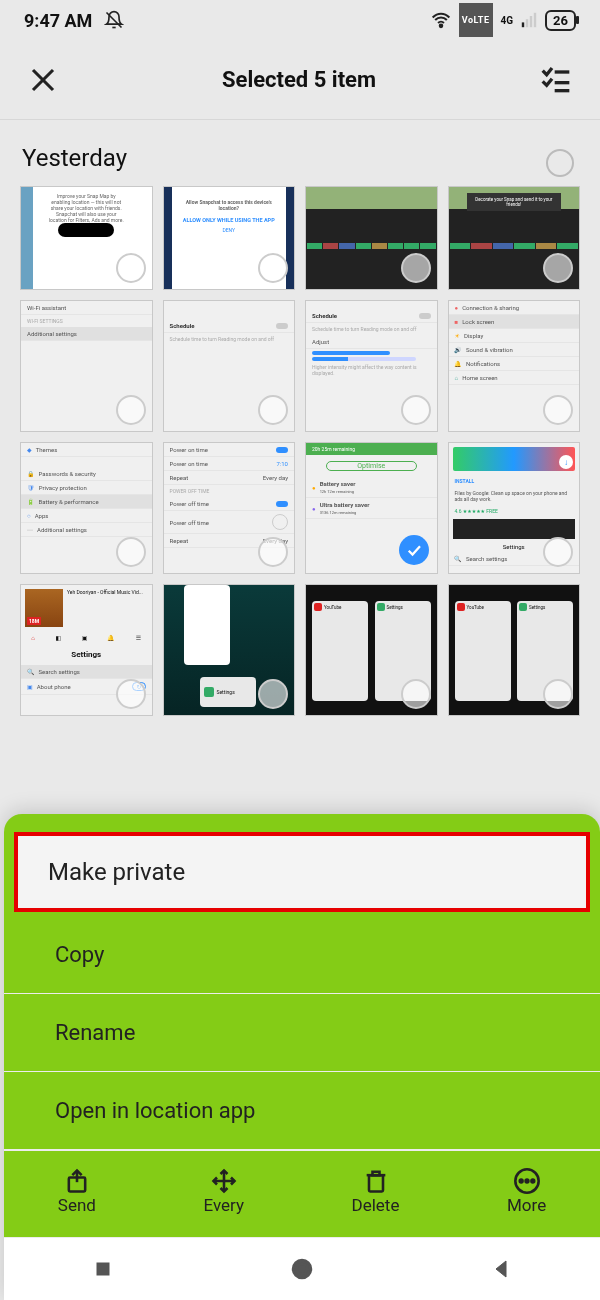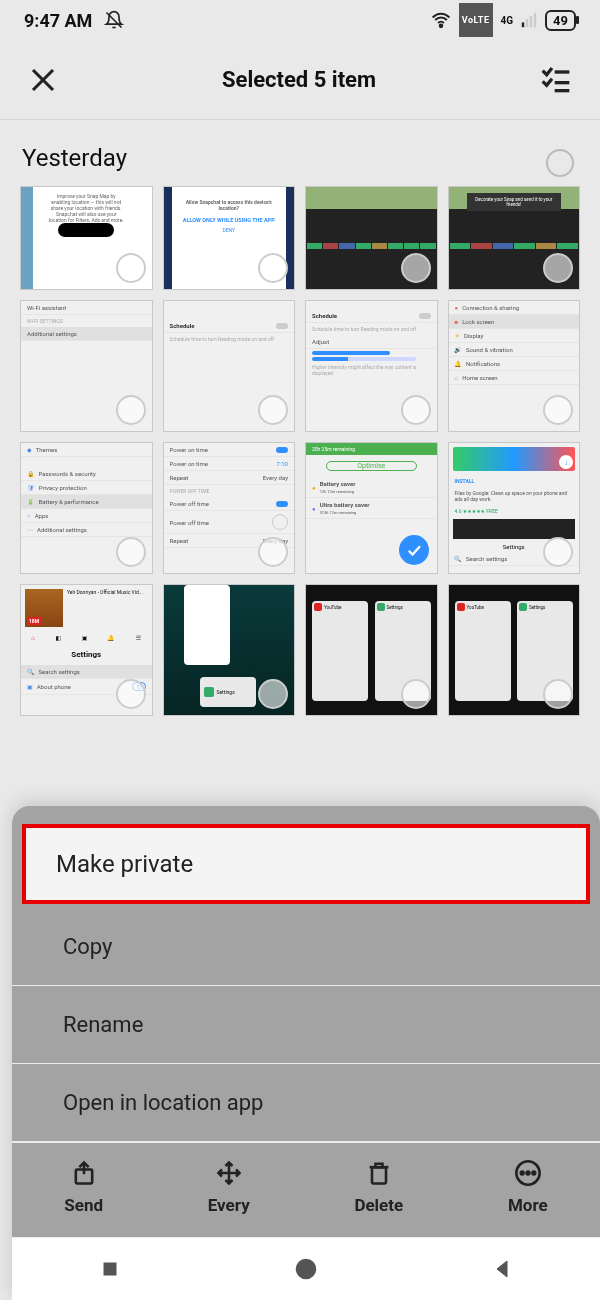--- a/index.html
+++ b/index.html
@@ -98,22 +98,22 @@
   .set-row { font-size:6px; padding:3px 6px; color:#555; display:flex; justify-content:space-between; align-items:center; border-bottom:1px solid #e5e5e5;}
   .set-row.hl { background:#e0e0e0;}
   .set-hdr { font-size:5px; color:#aaa; padding:3px 6px;}
   .toggle-on { width:12px; height:6px; background:#2f8fff; border-radius:3px;}
   .bar1 { height:4px; margin:2px 6px; background:#2f8fff; border-radius:2px; width:60%;}
   .bar2 { height:4px; margin:2px 6px 0 6px; background:#d0d0d0; border-radius:2px; width:80%;}
 
   
   .sheet {
     position: absolute;
-    left: 12px; right: 0; bottom: 0;
-    background: #a3a3a3;
+    left: 4px; right: 0; bottom: 0;
+    background: #84cc16;
     border-top-left-radius: 18px;
     border-top-right-radius: 18px;
     box-shadow: 0 -4px 20px rgba(0,0,0,0.15);
   }
   .sheet-item {
     padding: 26px 51px;
     font-size: 22px;
     color: #222;
     border-bottom: 1px solid #ececec;
     text-align: left;
@@ -132,24 +132,23 @@
     justify-content: space-around;
     align-items: center;
     padding: 16px 0 22px 0;
     border-top: 1px solid #ececec;
     border-bottom: 1px solid #ececec;
   }
   .action {
     display: flex;
     flex-direction: column;
     align-items: center;
-    gap: 8px;
+    gap: 0;
     font-size: 17px;
     color: #222;
-    font-weight: bold;
   }
   .action svg { width: 28px; height: 28px; stroke:#222; stroke-width:2.2; fill:none; }
 
   
   .navbar {
     height: 62px;
     display: flex;
     align-items: center;
     justify-content: space-around;
     background: #fff;
@@ -176,21 +175,21 @@
         <circle cx="12" cy="19" r="1.5" fill="#222"></circle>
     </svg>
     <span class="volte-badge">VoLTE</span>
     <span style="font-size:10px;font-weight:700;">4G</span>
     <svg width="16" height="16" viewBox="0 0 20 20">
         <rect x="1" y="13" width="3" height="6" fill="#222"></rect>
         <rect x="6" y="9" width="3" height="10" fill="#ccc"></rect>
         <rect x="11" y="5" width="3" height="14" fill="#ccc"></rect>
         <rect x="16" y="1" width="3" height="18" fill="#ccc"></rect>
       </svg>
-    <span class="batt">49</span>
+    <span class="batt">26</span>
   </div>
 </div>
 
 <div class="header">
   <svg width="30" height="30" viewBox="0 0 24 24" fill="none" stroke="#222" stroke-width="2.5">
       <line x1="4" y1="4" x2="20" y2="20"></line>
       <line x1="20" y1="4" x2="4" y2="20"></line>
     </svg>
   <div class="header-title">Selected 5 item</div>
   <svg width="32" height="32" viewBox="0 0 24 24" fill="none" stroke="#222" stroke-width="2.5">

